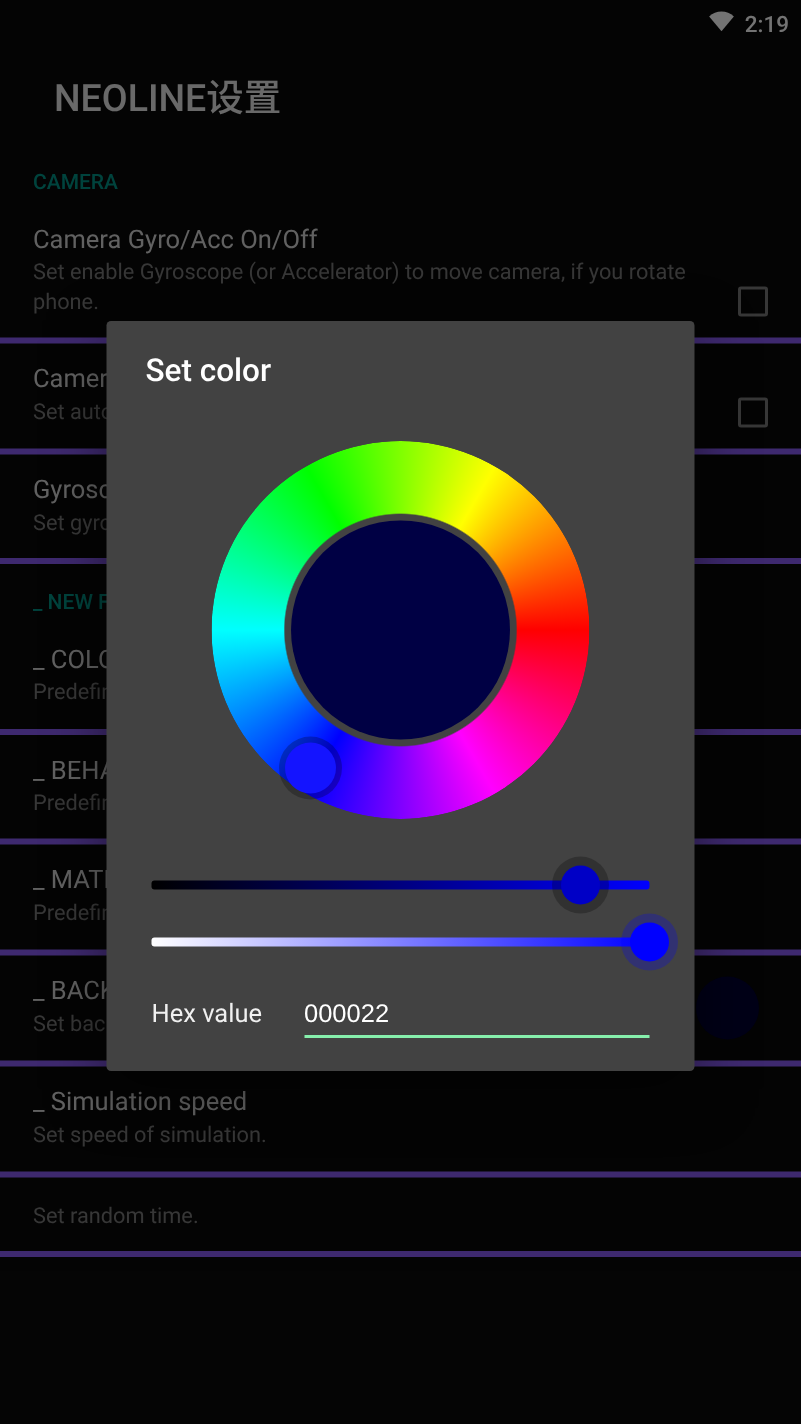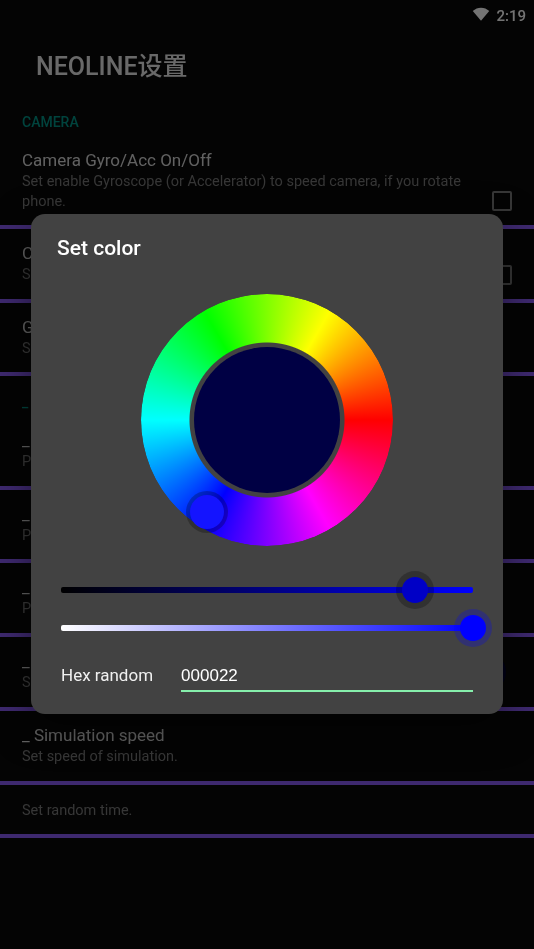--- a/index.html
+++ b/index.html
@@ -61,23 +61,23 @@
   .scrim {
     position: absolute;
     inset: 0;
     background: rgba(0,0,0,0.55);
     display: flex;
     align-items: flex-start;
     justify-content: center;
     padding-top: 214px;
   }
   .dialog {
-    width: 472px;
+    width: 392px;
     background: #424242;
-    border-radius: 14px;
+    border-radius: 3px;
     box-shadow: 0 12px 38px rgba(0,0,0,.5);
     padding: 22px 26px 14px;
     color: #fff;
   }
   .dialog-title { font-size: 21px; font-weight: 500; }
   .wheel-wrap { display: flex; justify-content: center; margin: 34px 0 28px; }
   .wheel {
     width: 252px; height: 252px; position: relative;
   }
   .ring {
@@ -175,21 +175,21 @@
   <span>2:19</span>
 </div>
 
 <div class="header">NEOLINE设置</div>
 
 <div class="section-label">CAMERA</div>
 
 <div class="pref">
   <div class="pref-text">
     <div class="pref-title">Camera Gyro/Acc On/Off</div>
-    <div class="pref-sub">Set enable Gyroscope (or Accelerator) to speed camera, if you rotate phone.</div>
+    <div class="pref-sub">Set enable Gyroscope (or Accelerator) to move camera, if you rotate phone.</div>
   </div>
   <div class="checkbox"></div>
 </div>
 
 <div class="pref">
   <div class="pref-text">
     <div class="pref-title">Camera</div>
     <div class="pref-sub">Set auto</div>
   </div>
   <div class="checkbox"></div>
@@ -256,18 +256,18 @@
     <div class="slider value">
       <div class="track value"></div>
       <div class="sthumb"></div>
     </div>
     <div class="slider sat">
       <div class="track sat"></div>
       <div class="sthumb"></div>
     </div>
 
     <div class="hexrow">
-      <span class="hexlabel">Hex random</span>
+      <span class="hexlabel">Hex value</span>
       <input class="hexinput" value="000022" style="">
     </div>
 
   </div>
 </div>
 
 </body></html>

